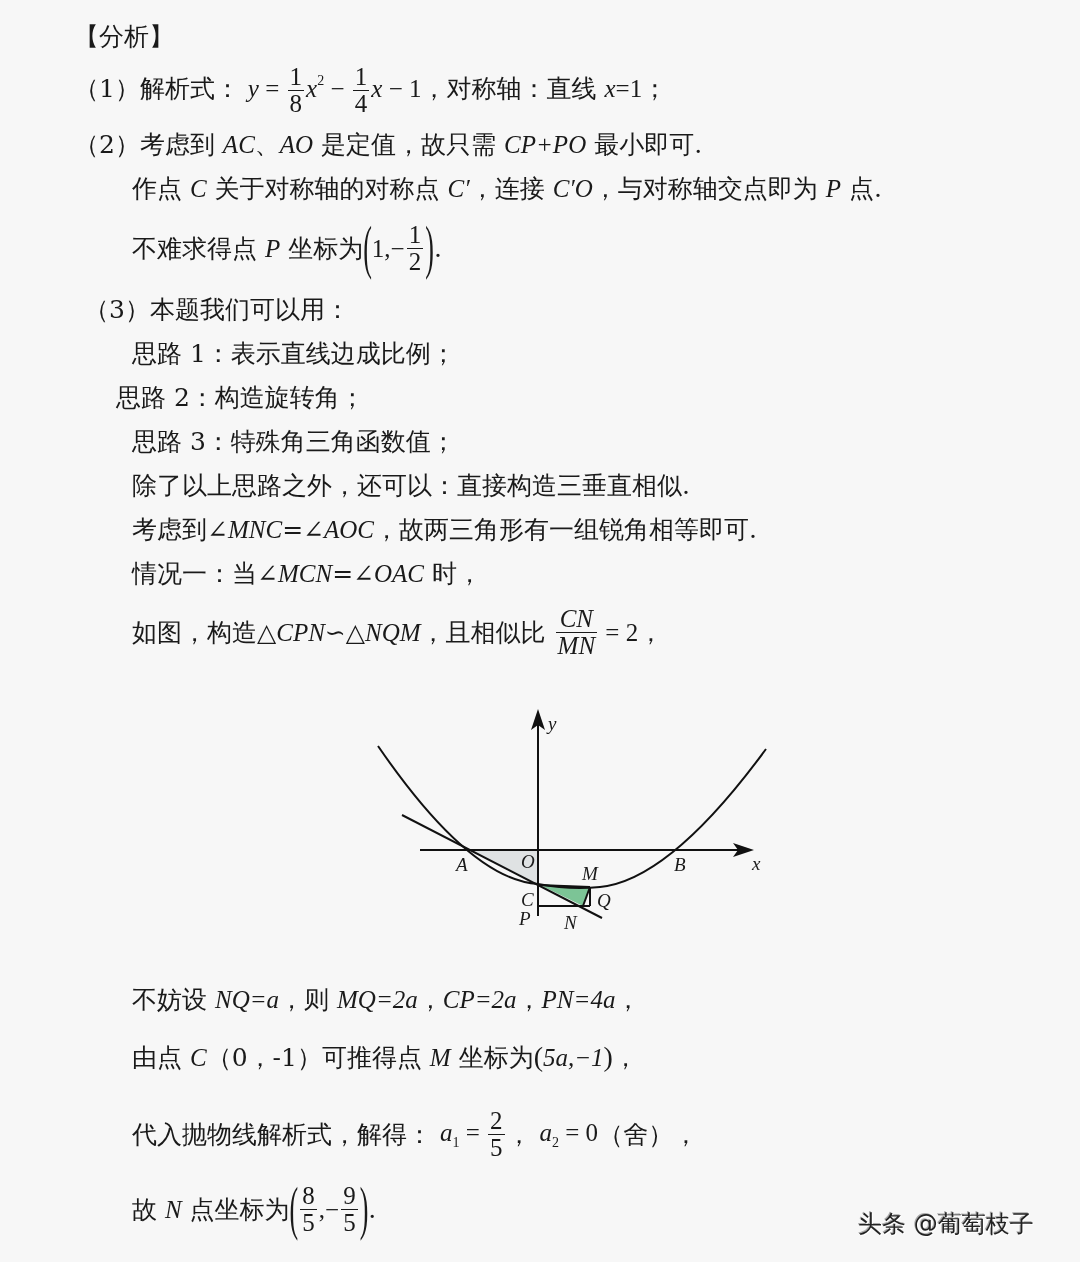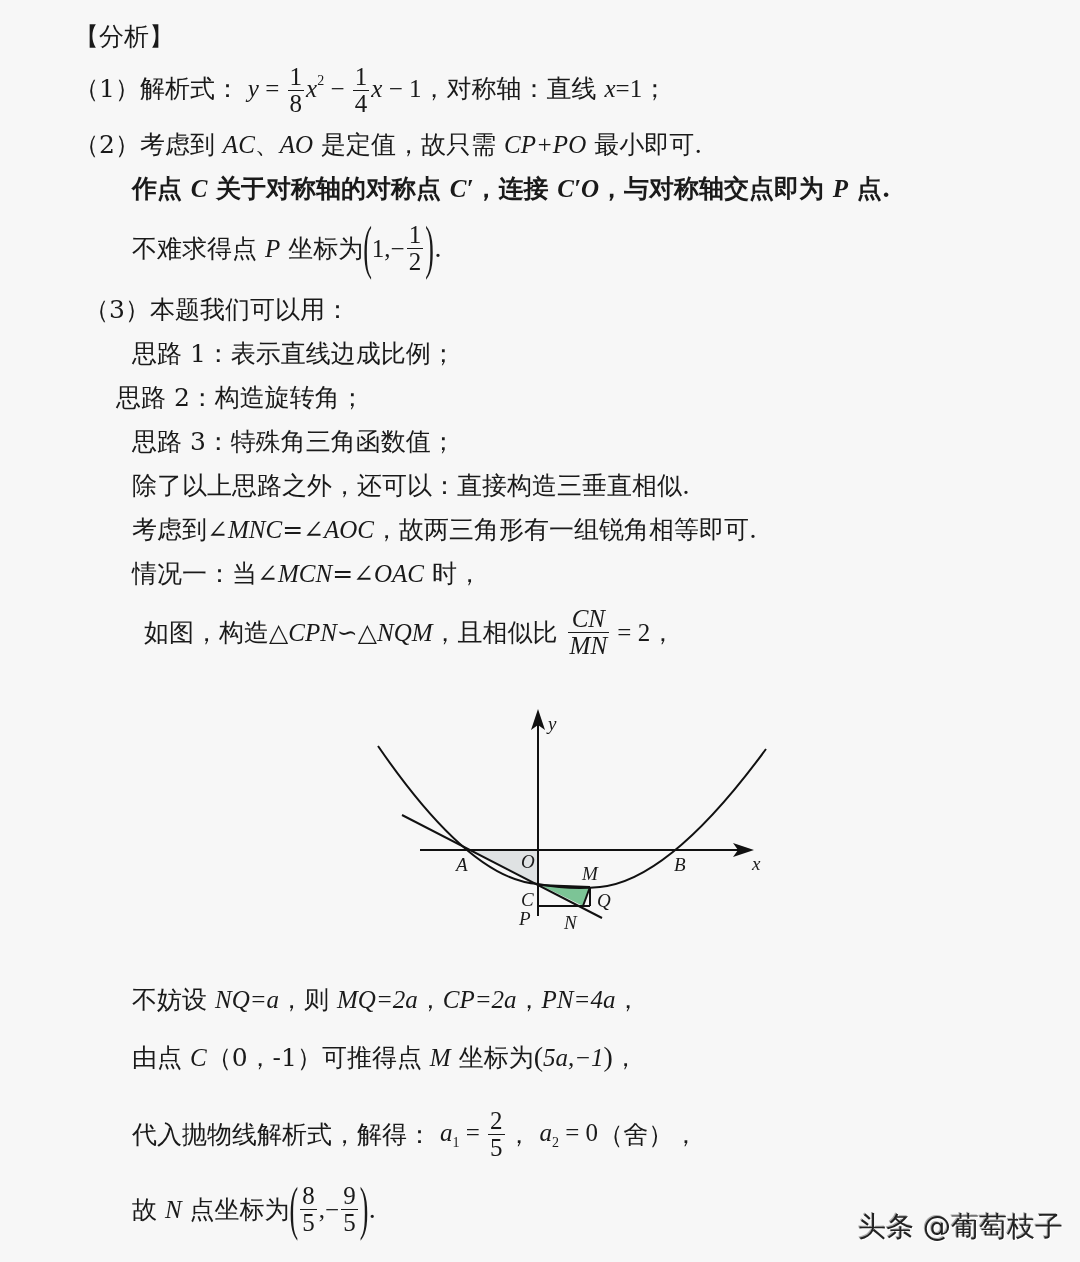--- a/index.html
+++ b/index.html
@@ -8,57 +8,57 @@
     font-family:"DejaVu Serif","Liberation Serif",serif; color:#1a1a1a;
   }
   .line { position:absolute; font-size:25px; white-space:nowrap; line-height:1; }
   .it { font-family:"Liberation Serif","DejaVu Serif",serif; font-style:italic; }
   .num { font-family:"Liberation Serif","DejaVu Serif",serif; }
   .frac { display:inline-block; vertical-align:middle; text-align:center; margin:0 2px; font-family:"Liberation Serif",serif; }
   .frac span { display:block; padding:0 2px; line-height:1.05; }
   .frac .top { border-bottom:1.5px solid #1a1a1a; }
   .paren { display:inline-block; vertical-align:middle; font-family:"Liberation Serif",serif; font-weight:normal; transform:scaleY(2.3); font-size:26px; }
   sup, sub { font-size:14px; font-family:"Liberation Serif",serif; }
-  .watermark { position:absolute; left:858px; top:1208px; font-family:"DejaVu Sans","Liberation Sans",sans-serif; font-size:28px; color:#222; text-shadow:1px 1px 0 #fff, -1px -1px 0 #aaa; }
+  .watermark { position:absolute; left:858px; top:1208px; font-family:"DejaVu Sans","Liberation Sans",sans-serif; font-size:24px; color:#222; text-shadow:1px 1px 0 #fff, -1px -1px 0 #aaa; }
   svg text { font-family:"Liberation Serif","DejaVu Serif",serif; font-style:italic; font-size:19px; fill:#1a1a1a; }
 </style>
 </head>
 <body>
 
 <div class="line" style="left:74px;top:24px;">【分析】</div>
 
 <div class="line" style="left:74px;top:64px;">
   <span>（1）解析式：</span>
   <span class="it">y</span><span class="num"> = </span>
   <span class="frac"><span class="top">1</span><span>8</span></span><span class="it">x</span><sup style="vertical-align:12px;">2</sup><span class="num"> − </span><span class="frac"><span class="top">1</span><span>4</span></span><span class="it">x</span><span class="num"> − 1</span><span>，对称轴：直线 </span><span class="it">x</span><span class="num">=1；</span>
 </div>
 
 <div class="line" style="left:74px;top:132px;">
   <span>（2）考虑到 </span><span class="it">AC</span><span>、</span><span class="it">AO</span><span> 是定值，故只需 </span><span class="it">CP+PO</span><span> 最小即可.</span>
 </div>
-<div class="line" style="left:132px;top:176px;font-weight:bold;">
+<div class="line" style="left:132px;top:176px;">
   <span>作点 </span><span class="it">C</span><span> 关于对称轴的对称点 </span><span class="it">C′</span><span>，连接 </span><span class="it">C′O</span><span>，与对称轴交点即为 </span><span class="it">P</span><span> 点.</span>
 </div>
 <div class="line" style="left:132px;top:222px;">
   <span style="vertical-align:middle;">不难求得点 </span><span class="it" style="vertical-align:middle;">P</span><span style="vertical-align:middle;"> 坐标为</span><span class="paren">(</span><span class="num" style="vertical-align:middle;">1,</span><span class="num" style="vertical-align:middle;">−</span><span class="frac"><span class="top">1</span><span>2</span></span><span class="paren">)</span><span style="vertical-align:middle;">.</span>
 </div>
 
 <div class="line" style="left:84px;top:297px;">（3）本题我们可以用：</div>
 <div class="line" style="left:132px;top:341px;">思路 1：表示直线边成比例；</div>
 <div class="line" style="left:116px;top:385px;">思路 2：构造旋转角；</div>
 <div class="line" style="left:132px;top:429px;">思路 3：特殊角三角函数值；</div>
 <div class="line" style="left:132px;top:473px;">除了以上思路之外，还可以：直接构造三垂直相似.</div>
 <div class="line" style="left:132px;top:517px;">
   <span>考虑到∠</span><span class="it">MNC</span><span>=∠</span><span class="it">AOC</span><span>，故两三角形有一组锐角相等即可.</span>
 </div>
 <div class="line" style="left:132px;top:561px;">
   <span>情况一：当∠</span><span class="it">MCN</span><span>=∠</span><span class="it">OAC</span><span> 时，</span>
 </div>
 <div class="line" style="left:132px;top:606px;">
-  <span style="vertical-align:middle;margin-left:12px;">如图，构造△</span><span class="it" style="vertical-align:middle;">CPN</span><span style="vertical-align:middle;">∽△</span><span class="it" style="vertical-align:middle;">NQM</span><span style="vertical-align:middle;">，且相似比 </span><span class="frac it"><span class="top">CN</span><span>MN</span></span><span class="num" style="vertical-align:middle;"> = 2，</span>
+  <span style="vertical-align:middle;">如图，构造△</span><span class="it" style="vertical-align:middle;">CPN</span><span style="vertical-align:middle;">∽△</span><span class="it" style="vertical-align:middle;">NQM</span><span style="vertical-align:middle;">，且相似比 </span><span class="frac it"><span class="top">CN</span><span>MN</span></span><span class="num" style="vertical-align:middle;"> = 2，</span>
 </div>
 
 <svg style="position:absolute;left:0;top:0;" width="1080" height="1262" viewBox="0 0 1080 1262">
 
   <polygon points="470,850 538,850 538,884" fill="#dfe2e3"></polygon>
 
   <polygon points="538,884 590,887 583,906" fill="#7cc496"></polygon>
 
   <line x1="420" y1="850" x2="748" y2="850" stroke="#111" stroke-width="2"></line>
   <polygon points="754,850 733,843 738,850 733,857" fill="#111"></polygon>

